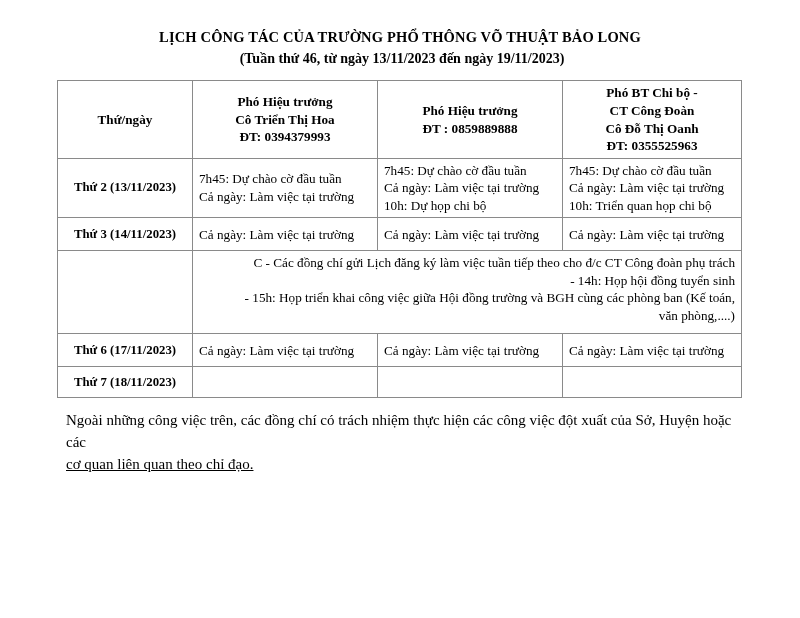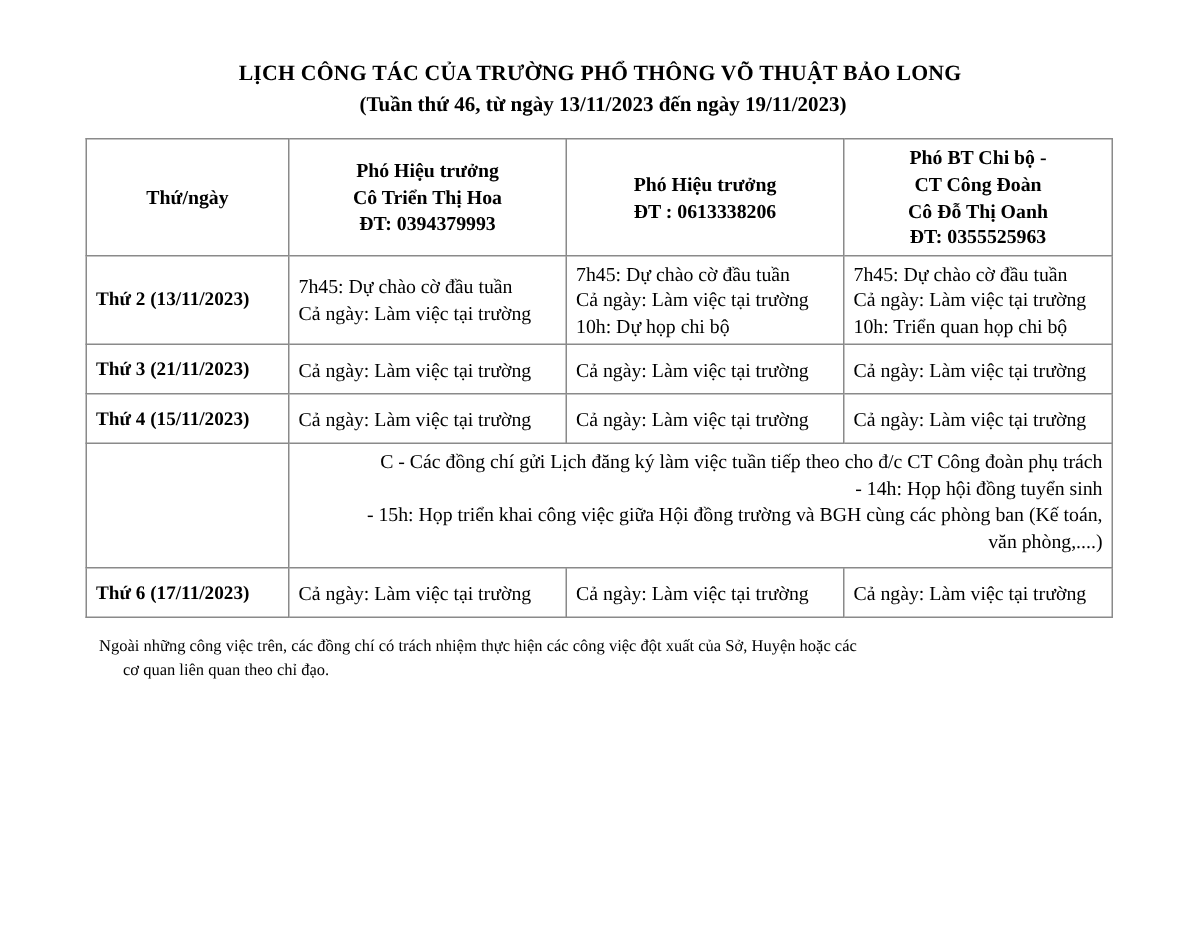--- a/index.html
+++ b/index.html
@@ -14,21 +14,21 @@
     color: #000000;
     overflow: hidden;
   }
   .page {
     position: relative;
     width: 800px;
     height: 618px;
     box-sizing: border-box;
   }
   .title-block {
-    padding-top: 40px;
+    padding-top: 28px;
     text-align: center;
   }
   .doc-title {
     font-size: 14.5px;
     font-weight: bold;
     letter-spacing: 0.15px;
     line-height: 1.35;
     margin: 0;
   }
   .doc-subtitle {
@@ -60,20 +60,21 @@
 
   td.head {
     text-align: center;
     font-weight: bold;
     height: 68px;
     padding: 4px 4px;
   }
   td.head .hline { display: block; }
 
   td.daycell {
+    text-align: center;
     font-weight: bold;
     white-space: nowrap;
     font-size: 12.8px;
   }
   td.task {
     text-align: left;
     padding: 4px 7px;
   }
   td.task .tline { display: block; }
   td.empty { }
@@ -88,26 +89,26 @@
     text-align: right;
     vertical-align: top;
     padding: 5px 8px 4px 8px;
     line-height: 1.38;
   }
   td.note .nline { display: block; }
 
   .footer-note {
     margin: 12px 0 0 66px;
     width: 684px;
-    font-size: 11px;
+    font-size: 15px;
     line-height: 1.45;
     text-align: left;
   }
   .footer-note .fline { display: block; }
-  .footer-note .fline.second { margin-left: 16px; }
+  .footer-note .fline.second { margin-left: 0; text-decoration: underline; }
 </style>
 </head>
 <body>
 
 <div class="page">
 
   <div class="title-block">
     <div class="doc-title">LỊCH CÔNG TÁC CỦA TRƯỜNG PHỔ THÔNG VÕ THUẬT BẢO LONG</div>
     <div class="doc-subtitle">(Tuần thứ 46, từ ngày 13/11/2023 đến ngày 19/11/2023)</div>
   </div>
@@ -124,21 +125,21 @@
 
         <tr>
           <td class="head">Thứ/ngày</td>
           <td class="head">
             <span class="hline">Phó Hiệu trưởng</span>
             <span class="hline">Cô Triển Thị Hoa</span>
             <span class="hline">ĐT: 0394379993</span>
           </td>
           <td class="head">
             <span class="hline">Phó Hiệu trưởng</span>
-            <span class="hline">ĐT : 0613338206</span>
+            <span class="hline">ĐT : 0859889888</span>
           </td>
           <td class="head">
             <span class="hline">Phó BT Chi bộ -</span>
             <span class="hline">CT Công Đoàn</span>
             <span class="hline">Cô Đỗ Thị Oanh</span>
             <span class="hline">ĐT: 0355525963</span>
           </td>
         </tr>
 
         <tr class="r-mon">
@@ -153,44 +154,32 @@
               <span class="tline">10h: Dự họp chi bộ</span>
             </td>
           <td class="task">
               <span class="tline">7h45: Dự chào cờ đầu tuần</span>
               <span class="tline">Cả ngày: Làm việc tại trường</span>
               <span class="tline">10h: Triển quan họp chi bộ</span>
             </td>
         </tr>
 
         <tr class="r-tue">
-          <td class="daycell">Thứ 3 (21/11/2023)</td>
-          <td class="task">
-              <span class="tline">Cả ngày: Làm việc tại trường</span>
-            </td>
-          <td class="task">
-              <span class="tline">Cả ngày: Làm việc tại trường</span>
-            </td>
-          <td class="task">
-              <span class="tline">Cả ngày: Làm việc tại trường</span>
-            </td>
-        </tr>
-
-        <tr class="r-wed">
-          <td class="daycell">Thứ 4 (15/11/2023)</td>
-          <td class="task">
-              <span class="tline">Cả ngày: Làm việc tại trường</span>
-            </td>
-          <td class="task">
-              <span class="tline">Cả ngày: Làm việc tại trường</span>
-            </td>
-          <td class="task">
-              <span class="tline">Cả ngày: Làm việc tại trường</span>
-            </td>
-        </tr>
+          <td class="daycell">Thứ 3 (14/11/2023)</td>
+          <td class="task">
+              <span class="tline">Cả ngày: Làm việc tại trường</span>
+            </td>
+          <td class="task">
+              <span class="tline">Cả ngày: Làm việc tại trường</span>
+            </td>
+          <td class="task">
+              <span class="tline">Cả ngày: Làm việc tại trường</span>
+            </td>
+        </tr>
+
 
 
         <tr class="r-note">
           <td class="daycell"></td>
           <td class="note" colspan="3">
               <span class="nline">C - Các đồng chí  gửi Lịch đăng ký làm việc tuần tiếp theo cho đ/c CT Công đoàn phụ trách</span>
               <span class="nline">- 14h: Họp hội đồng tuyển sinh</span>
               <span class="nline">- 15h: Họp triển khai công việc giữa Hội đồng trường và BGH cùng các phòng ban (Kế toán,</span>
               <span class="nline">văn phòng,....)</span>
             </td>
@@ -202,20 +191,26 @@
               <span class="tline">Cả ngày: Làm việc tại trường</span>
             </td>
           <td class="task">
               <span class="tline">Cả ngày: Làm việc tại trường</span>
             </td>
           <td class="task">
               <span class="tline">Cả ngày: Làm việc tại trường</span>
             </td>
         </tr>
 
+        <tr class="r-sat">
+          <td class="daycell">Thứ 7 (18/11/2023)</td>
+          <td class="task empty"></td>
+          <td class="task empty"></td>
+          <td class="task empty"></td>
+        </tr>
 
 
       </tbody>
     </table>
   </div>
 
   <div class="footer-note">
     <span class="fline">Ngoài những công việc trên, các đồng chí có trách nhiệm thực hiện các công việc đột xuất của Sở, Huyện hoặc các</span>
     <span class="fline second">cơ quan liên quan theo chỉ đạo.</span>
   </div>

